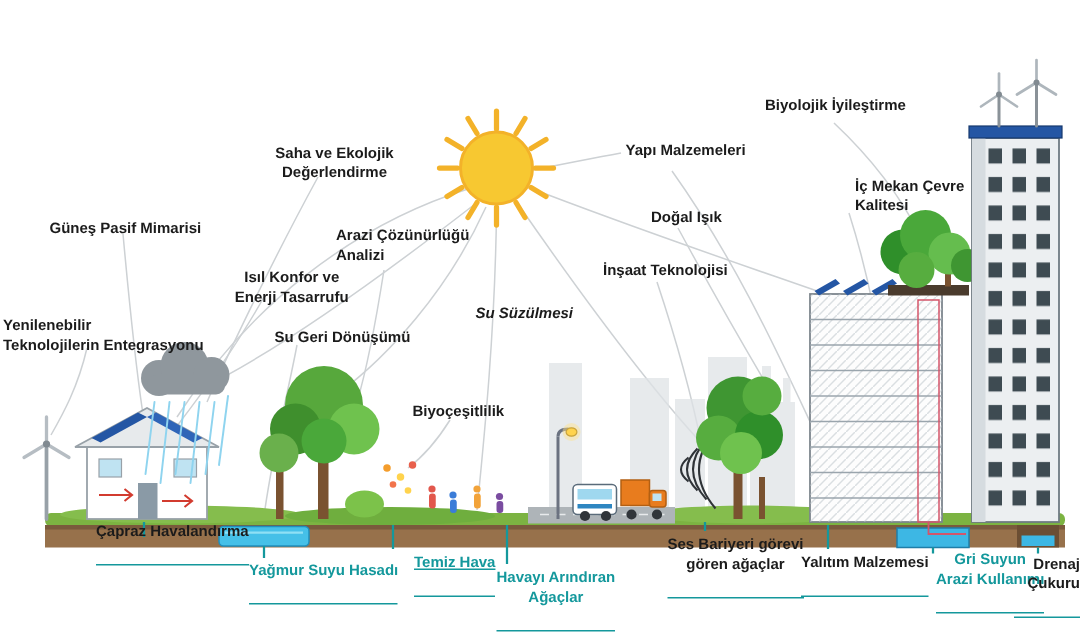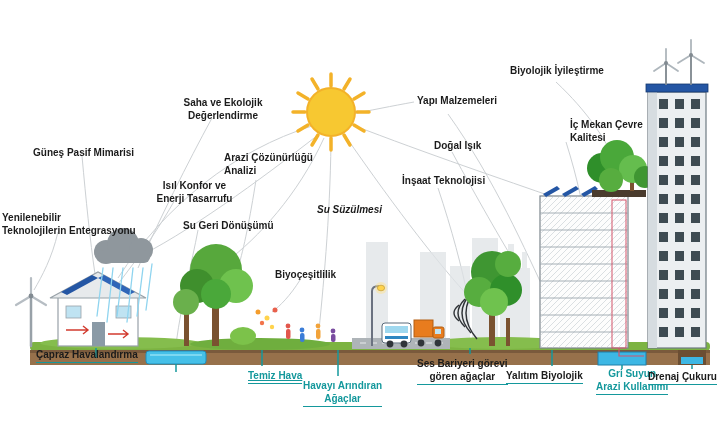--- a/index.html
+++ b/index.html
@@ -10,21 +10,21 @@
   .lbl {
     position:absolute;
     font-size:10px;
     font-weight:bold;
     color:#1b1b1b;
     line-height:1.3;
     white-space:pre-line;
   }
   .lbl.ctr { text-align:center; }
   .lbl.teal { color:#14989c; }
-  .lbl.ul { border-bottom:1.5px solid #14989c; padding-bottom:1px; }
+  .lbl.ul { border-bottom:1.5px solid #14989c; padding-bottom:15px;margin-left:28px; }
 </style>
 </head>
 <body>
 
 <div class="stage">
 
   <svg width="720" height="427" viewBox="0 0 720 427" xmlns="http://www.w3.org/2000/svg">
     <defs>
       <pattern id="hatch" width="6" height="6" patternUnits="userSpaceOnUse">
         <path d="M0,6 L6,0" stroke="#b7c0c6" stroke-width="1"></path>
@@ -303,23 +303,24 @@
   <div class="lbl" style="left:317px; top:203px;font-style:italic;">Su Süzülmesi</div>
   <div class="lbl" style="left:396px; top:94px;margin-left:21px;">Yapı Malzemeleri</div>
   <div class="lbl" style="left:434px; top:139px;">Doğal Işık</div>
   <div class="lbl" style="left:402px; top:174px;">İnşaat Teknolojisi</div>
   <div class="lbl" style="left:510px; top:64px;">Biyolojik İyileştirme</div>
   <div class="lbl" style="left:542px; top:118px;margin-left:28px;">İç Mekan Çevre
 Kalitesi</div>
   <div class="lbl" style="left:275px; top:268px;">Biyoçeşitlilik</div>
 
   <div class="lbl ul" style="left:36px; top:348px;">Çapraz Havalandırma</div>
+  <div class="lbl teal ul" style="left:138px; top:374px;">Yağmur Suyu Hasadı</div>
   <div class="lbl teal ul" style="left:248px; top:369px;text-decoration:underline;">Temiz Hava</div>
   <div class="lbl teal ul ctr" style="left:303px; top:379px;">Havayı Arındıran
 Ağaçlar</div>
   <div class="lbl ul ctr" style="left:417px; top:357px;">Ses Bariyeri görevi
 gören ağaçlar</div>
-  <div class="lbl ul" style="left:506px; top:369px;">Yalıtım Biyolojik</div>
+  <div class="lbl ul" style="left:506px; top:369px;">Yalıtım Malzemesi</div>
   <div class="lbl teal ul ctr" style="left:596px; top:367px;">Gri Suyun
 Arazi Kullanımı</div>
   <div class="lbl ul" style="left:648px; top:370px;text-align:right;">Drenaj Çukuru</div>
 
 </div>
 
 </body></html>

